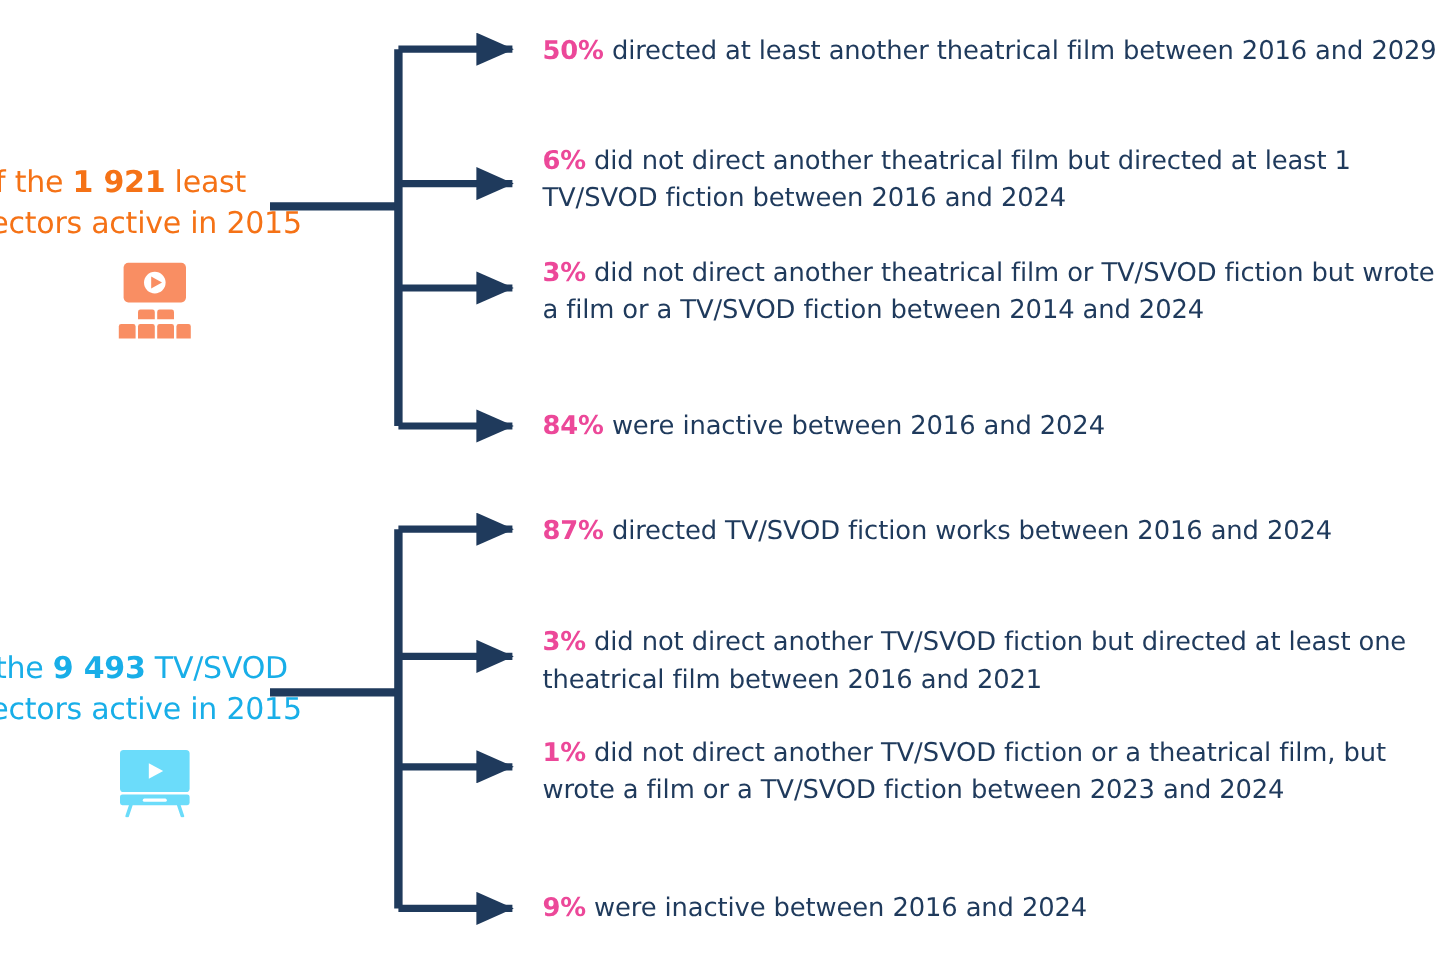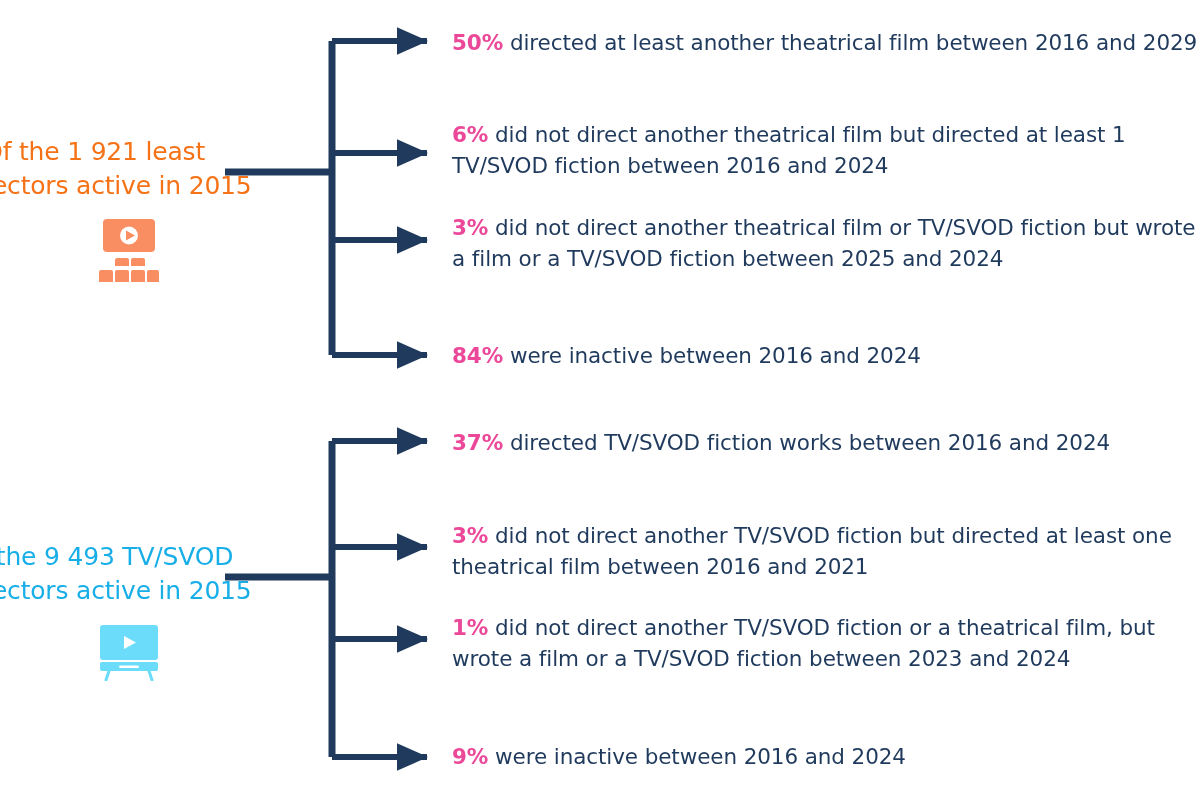--- a/index.html
+++ b/index.html
@@ -43,21 +43,21 @@
   #label-tv   { top: 140px; }
 
   .label-text {
     font-size: 25px;
     line-height: 1.34;
     letter-spacing: -0.2px;
     white-space: nowrap;
     font-family: "DejaVu Sans", sans-serif;
   }
   .label-text .big {
-    font-weight: normal;
+    font-weight: bold;
   }
   #label-film .label-text { color: #F57216; }
   #label-tv   .label-text { color: #18AEE8; }
 
   .icon-wrap {
     margin-top: 16px;
     padding-right: 42px;
     display: flex;
     justify-content: flex-end;
   }
@@ -142,21 +142,21 @@
         <path d="M38,52 h10 a2,2 0 0 1 2,2 v10 h-14 v-10 a2,2 0 0 1 2,-2 z" fill="#F98E63"></path>
         <path d="M54,52 h8 a2,2 0 0 1 2,2 v10 h-12 v-10 a2,2 0 0 1 2,-2 z" fill="#F98E63"></path>
       </svg>
     </div>
   </div>
 
   <div class="item" id="item-f1"><span class="pct">50%</span><span> directed at least another theatrical film between 2016 and 2029</span></div>
 
   <div class="item" id="item-f2"><span class="pct">6%</span><span> did not direct another theatrical film but directed at least 1 TV/SVOD fiction between 2016 and 2024</span></div>
 
-  <div class="item" id="item-f3"><span class="pct">3%</span><span> did not direct another theatrical film or TV/SVOD fiction but wrote a film or a TV/SVOD fiction between 2025 and 2024</span></div>
+  <div class="item" id="item-f3"><span class="pct">3%</span><span> did not direct another theatrical film or TV/SVOD fiction but wrote a film or a TV/SVOD fiction between 2014 and 2024</span></div>
 
   <div class="item" id="item-f4"><span class="pct">84%</span><span> were inactive between 2016 and 2024</span></div>
 </div>
 
 <div class="group" id="group-tv">
 
   <div class="label-col" id="label-tv">
     <div class="label-text"><span>Of the </span><span class="big">9 493</span><span> TV/SVOD</span></div>
     <div class="label-text">directors active in 2015</div>
 
@@ -168,20 +168,20 @@
 
         <rect x="5" y="39" width="58" height="9" rx="2" fill="#6BDCFA"></rect>
         <rect x="24" y="42.5" width="20" height="2.6" rx="1.3" fill="#ffffff"></rect>
 
         <path d="M14,48 L11,57" stroke="#6BDCFA" stroke-width="3" stroke-linecap="round"></path>
         <path d="M54,48 L57,57" stroke="#6BDCFA" stroke-width="3" stroke-linecap="round"></path>
       </svg>
     </div>
   </div>
 
-  <div class="item" id="item-t1"><span class="pct">37%</span><span> directed TV/SVOD fiction works between 2016 and 2024</span></div>
+  <div class="item" id="item-t1"><span class="pct">87%</span><span> directed TV/SVOD fiction works between 2016 and 2024</span></div>
 
   <div class="item" id="item-t2"><span class="pct">3%</span><span> did not direct another TV/SVOD fiction but directed at least one theatrical film between 2016 and 2021</span></div>
 
   <div class="item" id="item-t3"><span class="pct">1%</span><span> did not direct another TV/SVOD fiction or a theatrical film, but wrote a film or a TV/SVOD fiction between 2023 and 2024</span></div>
 
   <div class="item" id="item-t4"><span class="pct">9%</span><span> were inactive between 2016 and 2024</span></div>
 </div>
 
 </body></html>

